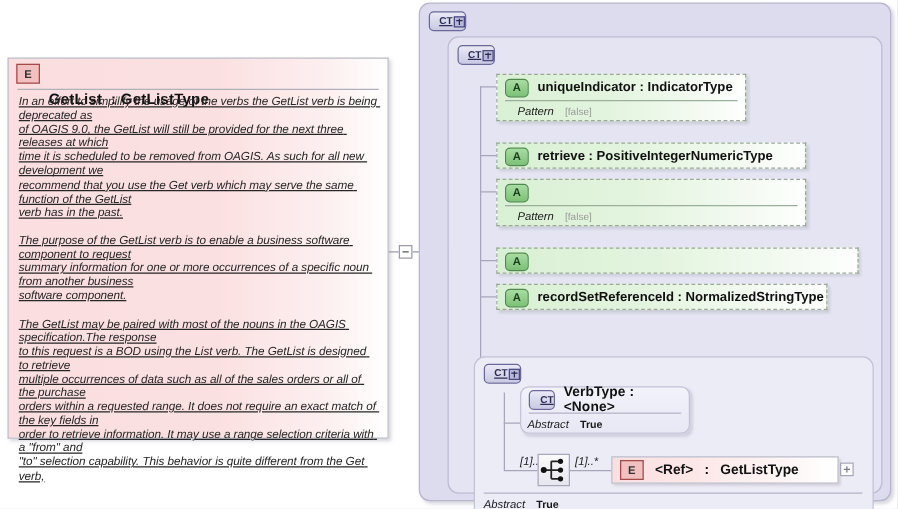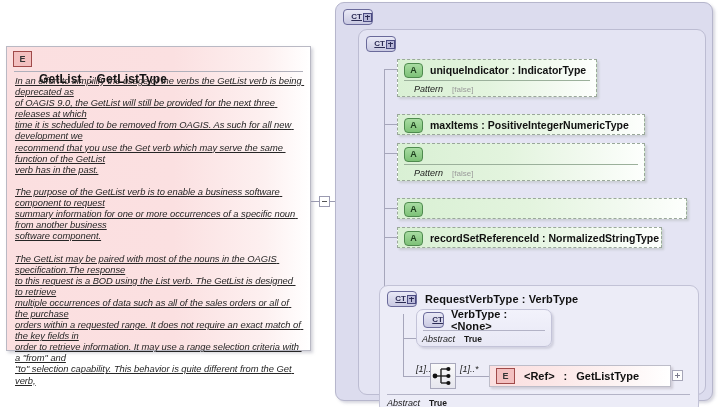--- a/index.html
+++ b/index.html
@@ -214,21 +214,21 @@
         <div class="attr-rule"></div>
         <div class="attr-facet">
           <span class="facet-key">Pattern</span>
           <span class="facet-val">[false]</span>
         </div>
       </div>
 
       <div class="attr" style="left:38px;top:84px;width:248px;height:21px;">
         <div class="attr-head">
           <span class="badge-a">A</span>
-          <span class="attr-name">maxItems : PositiveIntegerNumericType</span>
+          <span class="attr-name">retrieve : PositiveIntegerNumericType</span>
         </div>
       </div>
 
       <div class="attr" style="left:38px;top:113px;width:248px;height:38px;">
         <div class="attr-head">
           <span class="badge-a">A</span>
         </div>
         <div class="attr-rule"></div>
         <div class="attr-facet">
           <span class="facet-key">Pattern</span>
@@ -245,21 +245,20 @@
       <div class="attr" style="left:38px;top:197px;width:265px;height:21px;">
         <div class="attr-head">
           <span class="badge-a">A</span>
           <span class="attr-name">recordSetReferenceId : NormalizedStringType</span>
         </div>
       </div>
 
       <div class="panel-inner">
         <div class="panel-head" style="left:7px;top:5px;">
           <span class="badge-ct">CT<span class="plusmark"></span></span>
-          <span class="node-title">RequestVerbType : VerbType</span>
         </div>
 
         <div class="tree" style="left:23px;top:28px;width:1px;height:62px;"></div>
         <div class="tree" style="left:23px;top:52px;width:13px;height:1px;"></div>
         <div class="tree" style="left:23px;top:90px;width:13px;height:1px;"></div>
 
         <div class="ct-box" style="left:36px;top:23px;width:136px;height:38px;">
           <div class="ct-head">
             <span class="badge-ct plain">CT</span>
             <span class="node-title">VerbType : &lt;None&gt;</span>

